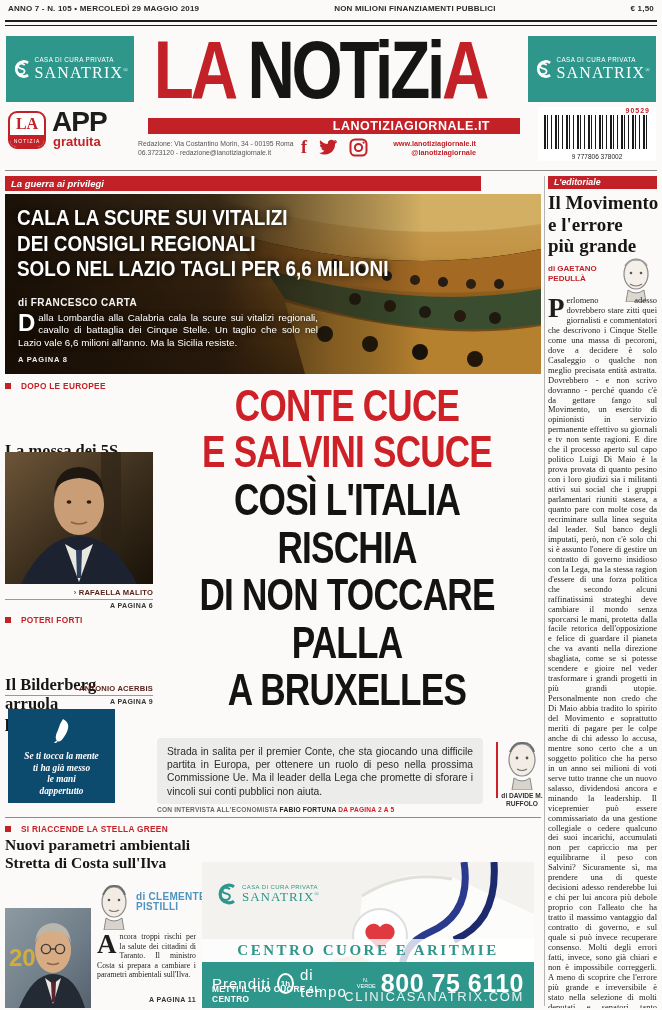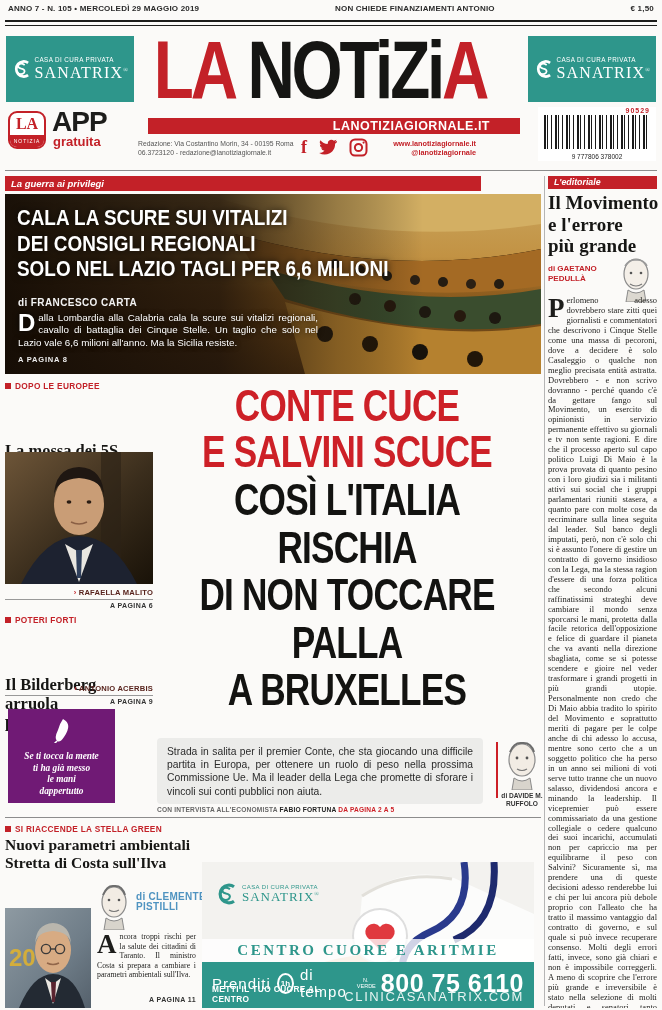--- a/index.html
+++ b/index.html
@@ -42,21 +42,21 @@
         background:repeating-linear-gradient(90deg,#1a1a1a 0 2px,#fff 2px 3px,#1a1a1a 3px 4px,#fff 4px 7px,#1a1a1a 7px 8px,#fff 8px 11px);}
   .bc-top{position:absolute;top:0;right:6px;font-size:7px;color:#c32128;font-weight:bold;letter-spacing:1px;}
   .bc-num{position:absolute;bottom:1px;left:0;right:0;text-align:center;font-size:6.5px;color:#222;background:#fff;}
   .rule-h{position:absolute;left:5px;height:1px;background:#8c8c8c;}
   .vdiv{position:absolute;left:544px;top:176px;bottom:4px;width:1px;background:#b5b5b5;}
 
   
   .kbar{position:absolute;background:#c32128;color:#fff;font-weight:bold;font-style:italic;
         font-size:9.5px;padding-left:6px;box-sizing:border-box;}
   .kicker{position:absolute;color:#c32128;font-weight:bold;font-size:8.3px;letter-spacing:.3px;
-          display:flex;align-items:center;gap:4px;}
+          display:flex;align-items:center;gap:10px;}
   .kicker .sq{width:6px;height:6px;background:#c32128;display:inline-block;}
 
   
   .lead{position:absolute;top:194px;left:5px;width:536px;height:180px;overflow:hidden;}
   .lead svg{position:absolute;top:0;left:0;}
   .lead-head{position:absolute;top:12px;left:12px;}
   .lead-head .hl{display:block;color:#fff;font-weight:bold;font-size:21.5px;line-height:25.5px;
                  transform:scaleX(0.88);transform-origin:left;white-space:nowrap;
                  text-shadow:0 0 8px rgba(0,0,0,.85);}
   .lead-by{position:absolute;top:103px;left:13px;color:#f3f3f3;font-weight:bold;font-size:10px;letter-spacing:.4px;}
@@ -66,21 +66,21 @@
   .lead-ref{position:absolute;top:161px;left:13px;color:#eee;font-weight:bold;font-size:7.5px;letter-spacing:.8px;}
 
   
   .ltitle{position:absolute;font-family:"Liberation Serif",serif;font-weight:bold;
           font-size:16.5px;line-height:18.5px;color:#161614;margin-top:48px;}
   .lphoto{position:absolute;left:5px;overflow:hidden;}
   .author{position:absolute;text-align:right;font-size:7.6px;font-weight:bold;color:#58231d;letter-spacing:.2px;}
   .author .chev{color:#c32128;}
   .auth-rule{position:absolute;height:1px;background:#999;}
   .pref{position:absolute;text-align:right;font-size:7px;font-weight:bold;color:#333;letter-spacing:.4px;}
-  .quote-box{position:absolute;left:8px;top:709px;width:107px;height:94px;background:#701a75;
+  .quote-box{position:absolute;left:8px;top:709px;width:107px;height:94px;background:#0c4a6e;
              color:#fff;text-align:center;box-sizing:border-box;padding-top:8px;}
   .quote-box .qtext{font-family:"Liberation Serif",serif;font-style:italic;font-weight:bold;
                     font-size:9.3px;line-height:11.5px;margin-top:4px;}
 
   
   .c-red,.c-black{position:absolute;left:152px;width:390px;text-align:center;font-weight:bold;}
   .c-red .hl{display:block;color:#cd2027;font-size:45px;line-height:46px;letter-spacing:-1px;
              transform:scaleX(0.78);transform-origin:center;white-space:nowrap;}
   .c-black .hl{display:block;color:#131311;font-size:44px;line-height:47.5px;letter-spacing:-1px;
                transform:scaleX(0.8);transform-origin:center;white-space:nowrap;}
@@ -131,21 +131,21 @@
            text-align:justify;color:#1d1d1b;}
   .ed-body .dc{float:left;font-size:27px;line-height:25px;font-weight:bold;padding-right:2px;font-family:"Liberation Serif",serif;}
 </style>
 </head>
 <body>
 
 <div class="page">
 
   <div class="topbar">
     <span>ANNO 7 - N. 105 • MERCOLEDÌ 29 MAGGIO 2019</span>
-    <span>NON CHIEDE FINANZIAMENTI ANTONIO</span>
+    <span>NON MILIONI FINANZIAMENTI PUBBLICI</span>
     <span>€ 1,50</span>
   </div>
   <div class="toprule"></div>
 
   <div class="sx-box" style="left:6px;">
     <svg width="30" height="34" viewBox="0 0 30 34">
       <path d="M25 8 A11 11 0 1 0 25 26" fill="none" stroke="#fff" stroke-width="4"></path>
       <path d="M20 11 q-6 -4 -9 0 q-2 4 4 5.5 q7 1.5 4 6 q-4 4 -10 0" fill="none" stroke="#fff" stroke-width="2.6"></path>
     </svg>
     <span class="sx-text">

